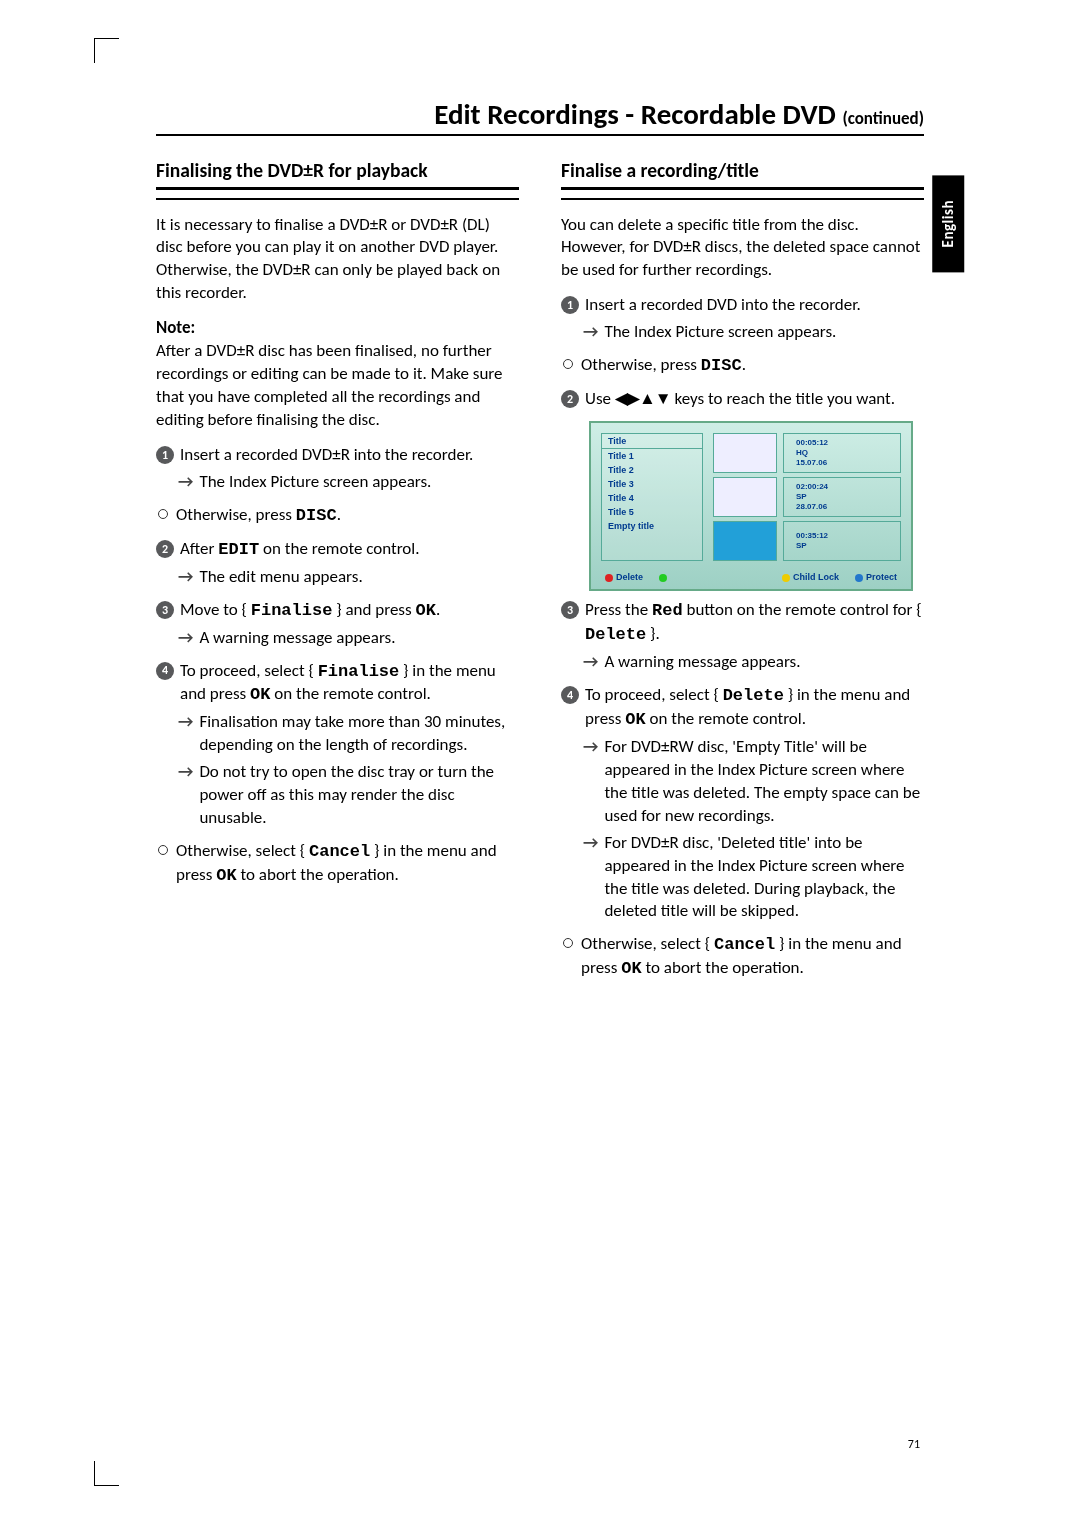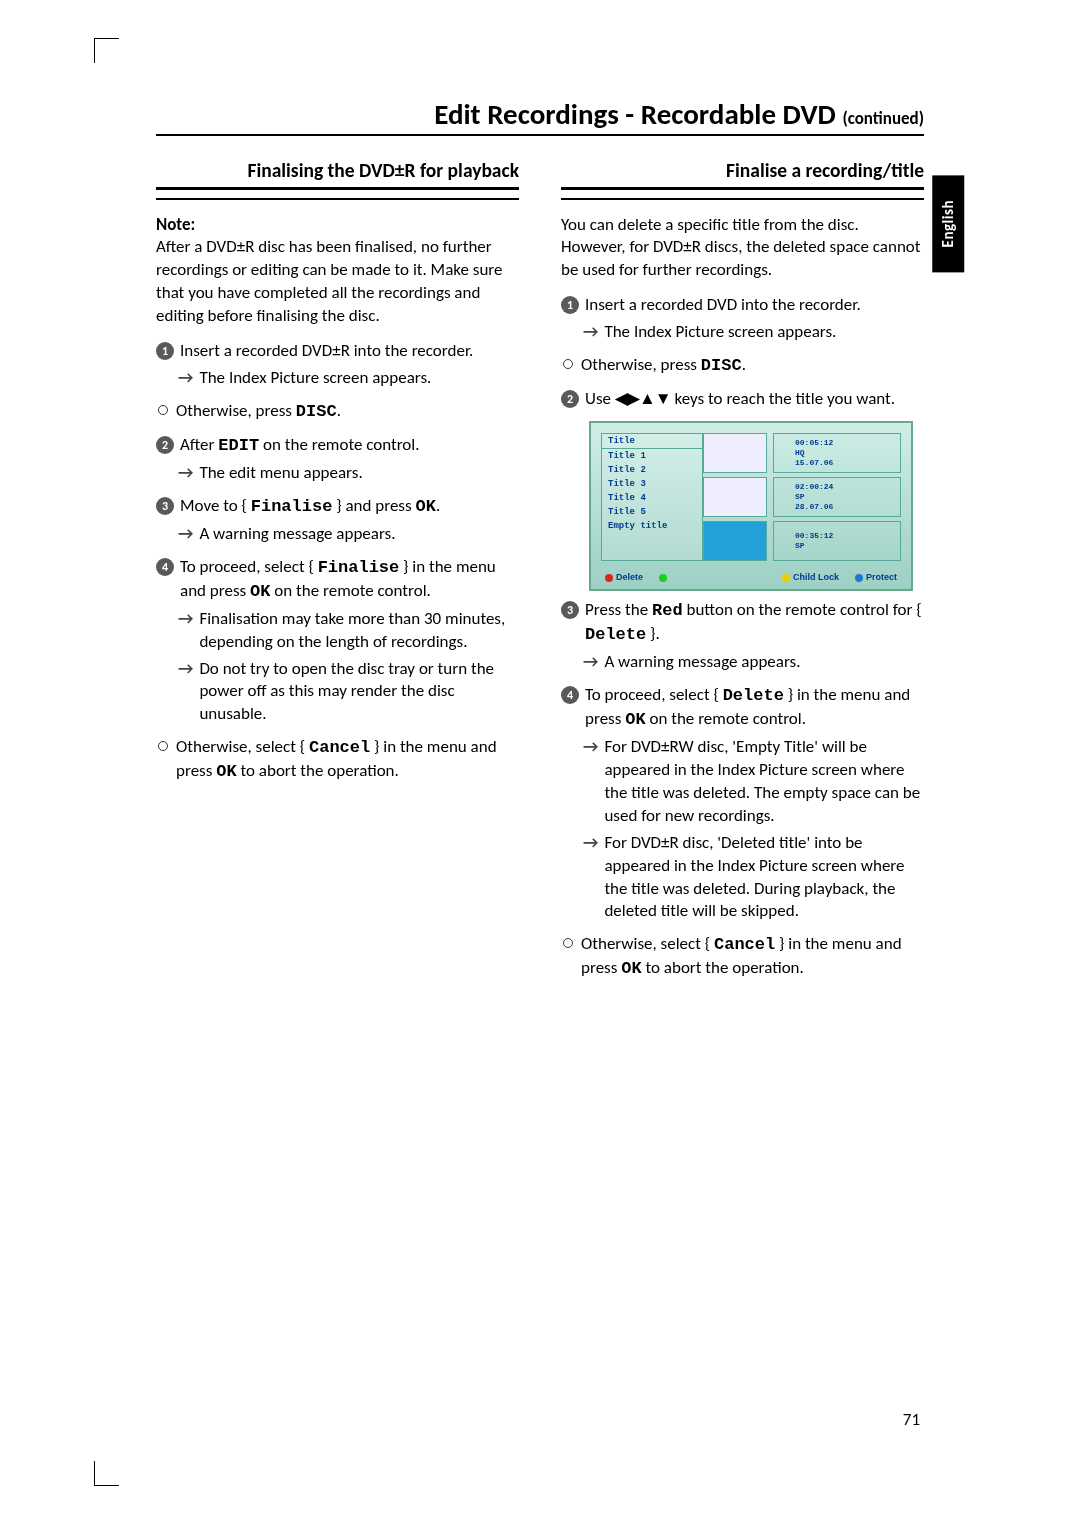--- a/index.html
+++ b/index.html
@@ -59,21 +59,20 @@
   }
   .col {
     flex: 1;
     min-width: 0;
   }
   h2 {
     font-size: 19.5px;
     font-weight: bold;
     margin: 0 0 4px 0;
     line-height: 1.25;
-    text-align: right;
   }
   .hbar {
     height: 8px;
     margin: 2px 0 14px 0;
     border-top: 3px solid #000;
     border-bottom: 2px solid #000;
   }
   p { margin: 0 0 12px 0; }
   .note-label { font-weight: bold; margin-bottom: 0; }
   .step, .bull, .sub {
@@ -129,21 +128,21 @@
     margin: 8px 0 8px 28px;
     border: 2px solid #6a8;
     background: linear-gradient(180deg, #cfeee6 0%, #9dd0c4 100%);
     padding: 10px 10px 6px 10px;
     font-size: 9px;
     color: #003b8f;
     font-family: Arial, sans-serif;
   }
   .screen-inner {
     display: flex;
-    font-family: Liberation Mono, monospace;
+    gap: 10px;
   }
   .titles {
     flex: 0 0 100px;
     border: 1px solid #5a9;
     background: rgba(255,255,255,0.15);
   }
   .titles .row {
     padding: 0 6px;
     line-height: 14px;
     font-weight: bold;
@@ -153,21 +152,21 @@
     flex: 1;
     display: flex;
     flex-direction: column;
     gap: 4px;
   }
   .thumb-row { display: flex; gap: 6px; align-items: stretch; }
   .thumb { flex: 0 0 62px; height: 38px; background: #eef; border: 1px solid #5a9; }
   .meta {
     flex: 1;
     border: 1px solid #5a9;
-    padding: 2px 21px;
+    padding: 2px 12px;
     line-height: 10px;
     font-weight: bold;
     font-size: 8px;
     display: flex;
     flex-direction: column;
     justify-content: center;
   }
   .thumb-blue { background: #22a0d8; }
   .legend {
     display: flex;
@@ -181,23 +180,23 @@
   }
   .legend .sp { flex: 1; }
   .ldot { width: 8px; height: 8px; border-radius: 50%; display: inline-block; margin-right: 3px; vertical-align: middle; }
   .red { background: #d22; }
   .grn { background: #2c2; }
   .yel { background: #ec0; }
   .blu { background: #27c; }
 
   .pagenum {
     position: absolute;
-    bottom: 92px;
+    bottom: 72px;
     right: 160px;
-    font-size: 17px;
+    font-size: 12px;
   }
 </style>
 </head>
 <body>
 
 <div class="crop-tl"></div>
 <div class="crop-bl"></div>
 
 <div class="lang-tab">English</div>
 
@@ -206,20 +205,21 @@
     <span>Edit Recordings - Recordable DVD</span>
     <span class="cont">(continued)</span>
   </h1>
 
   <div class="cols">
 
     <div class="col">
       <h2>Finalising the DVD±R for playback</h2>
       <div class="hbar"></div>
 
+      <p>It is necessary to finalise a DVD±R or DVD±R (DL) disc before you can play it on another DVD player. Otherwise, the DVD±R can only be played back on this recorder.</p>
 
       <p class="note-label">Note:</p>
       <p>After a DVD±R disc has been finalised, no further recordings or editing can be made to it. Make sure that you have completed all the recordings and editing before finalising the disc.</p>
 
       <div class="step">
         <span class="num">1</span>
         <span class="body">Insert a recorded DVD±R into the recorder.</span>
       </div>
       <div class="sub">
         <span class="arr">→</span>

